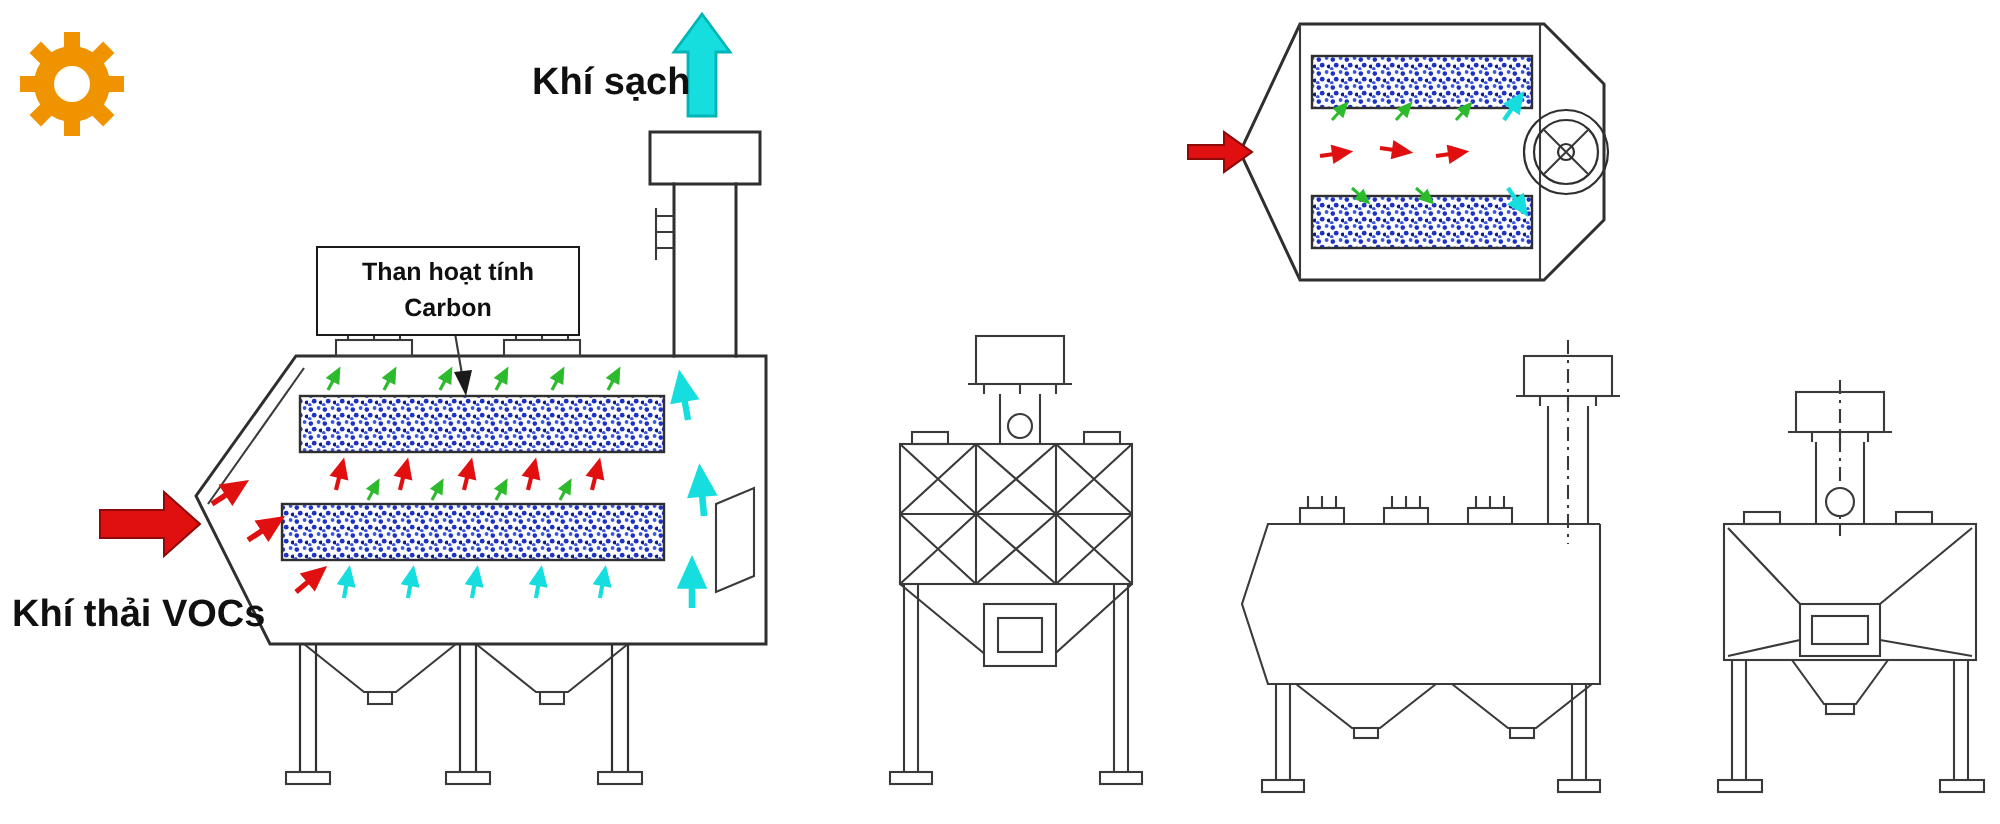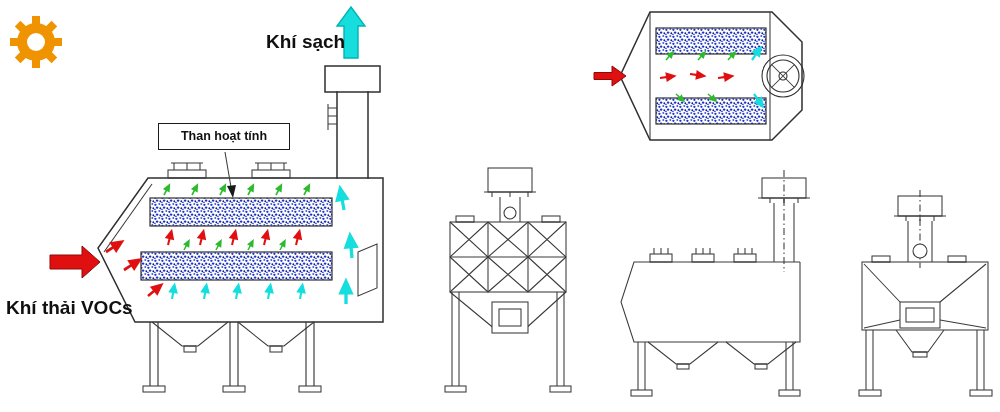--- a/index.html
+++ b/index.html
@@ -212,16 +212,17 @@
     <rect x="913" y="352" width="14" height="5"></rect>
     <path d="M866,330 V390 M873,330 V390 M977,330 V390 M984,330 V390"></path>
     <rect x="859" y="390" width="22" height="6"></rect>
     <rect x="970" y="390" width="22" height="6"></rect>
   </g>
 </svg>
 
 <div class="lbl lbl-clean">Khí sạch</div>
 <div class="carbon-box">
   <div>Than hoạt tính</div>
+  <div>Carbon</div>
 </div>
 <div class="lbl lbl-voc">Khí thải VOCs</div>
 
 </div>
 
 </body></html>

